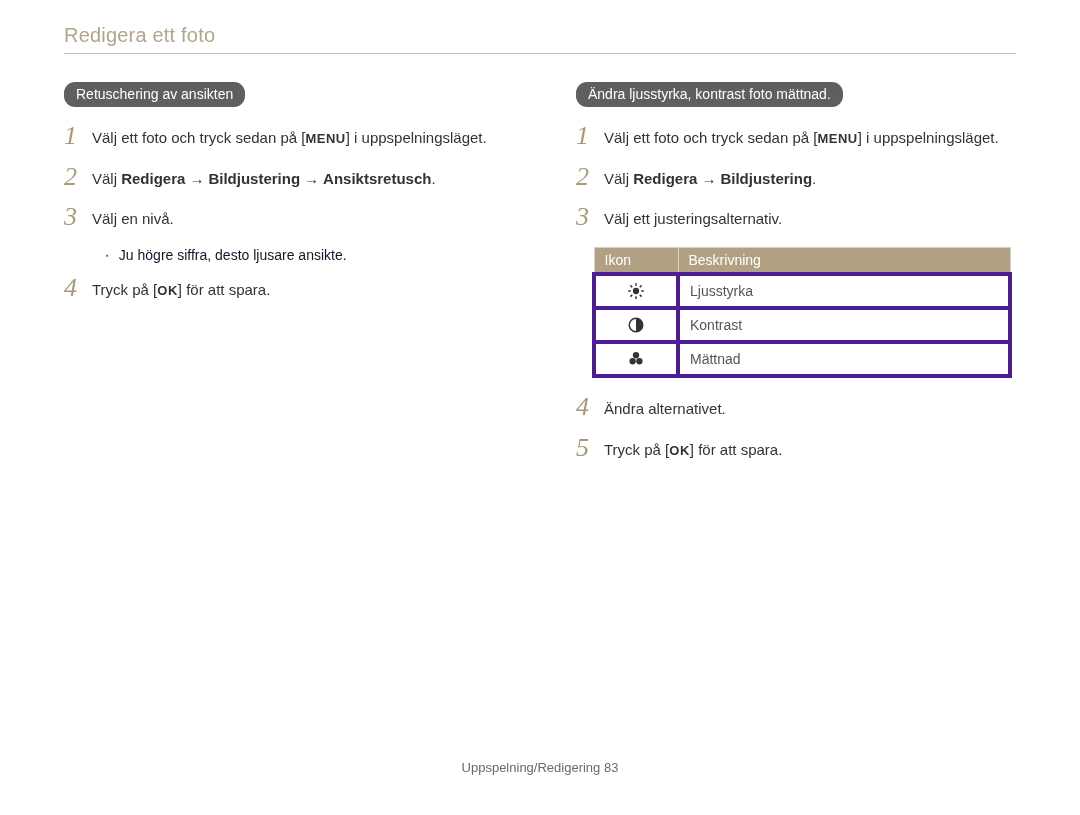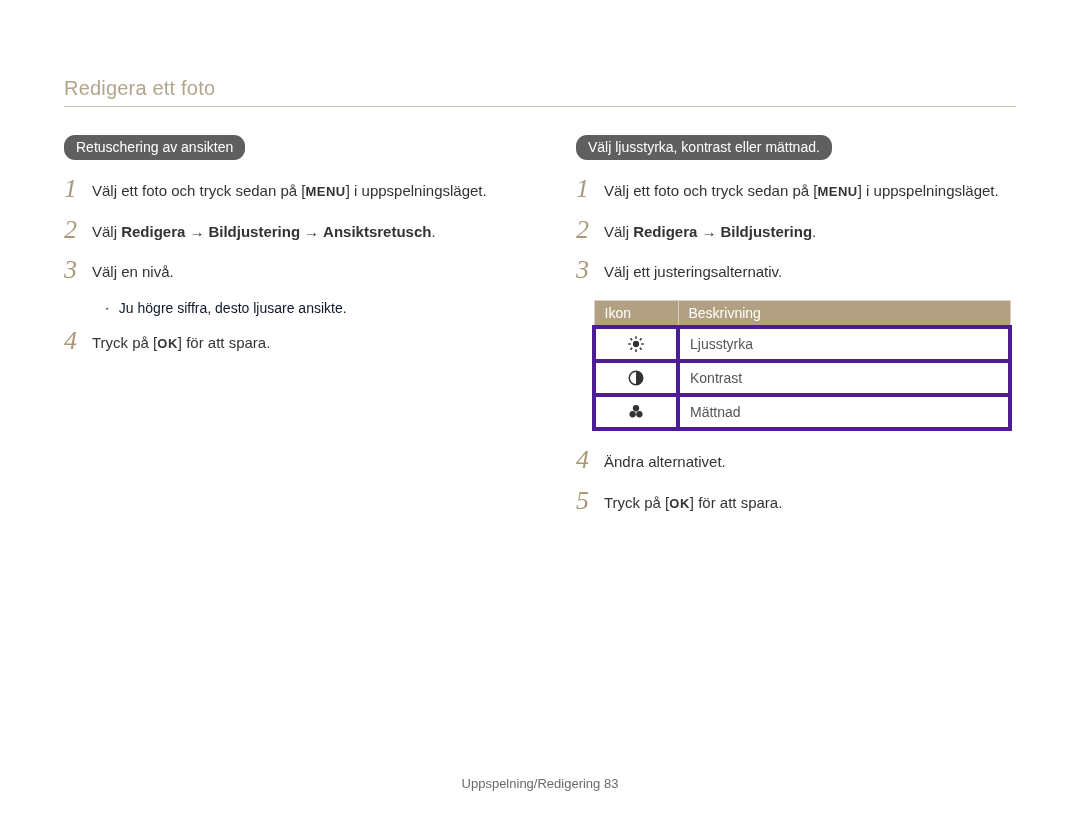--- a/index.html
+++ b/index.html
@@ -10,21 +10,21 @@
     background: #ffffff;
     font-family: Arial, Helvetica, sans-serif;
     color: #333333;
     font-size: 15px;
   }
   .page {
     position: relative;
     width: 1080px;
     height: 815px;
     box-sizing: border-box;
-    padding: 77px 64px 40px 64px;
+    padding: 24px 64px 40px 64px;
   }
   .page-title {
     color: #b1a58c;
     font-size: 20px;
     font-weight: 400;
     border-bottom: 1px solid #c9c2b2;
     padding-bottom: 6px;
     margin-bottom: 28px;
     letter-spacing: 0.2px;
   }
@@ -112,21 +112,21 @@
   table.icon-table td.icon-cell {
     text-align: center;
     width: 60px;
   }
   .icon-svg {
     display: inline-block;
     vertical-align: middle;
   }
   .footer {
     position: absolute;
-    bottom: 24px;
+    bottom: 40px;
     left: 0;
     width: 1080px;
     text-align: center;
     font-size: 13px;
     color: #6a6a6a;
   }
   .footer .pg { font-weight: 400; color: #6a6a6a; }
 </style>
 </head>
 <body>
@@ -165,21 +165,21 @@
 
       <div class="step">
         <div class="step-num">4</div>
         <div class="step-body">
           <span>Tryck på [</span><span class="btn-glyph">OK</span><span>] för att spara.</span>
         </div>
       </div>
     </div>
 
     <div class="col">
-      <div class="pill">Välj ljusstyrka, kontrast eller mättnad.</div>
+      <div class="pill">Ändra ljusstyrka, kontrast foto mättnad.</div>
 
       <div class="step">
         <div class="step-num">1</div>
         <div class="step-body">
           <span>Välj ett foto och tryck sedan på [</span><span class="btn-glyph">MENU</span><span>] i uppspelningsläget.</span>
         </div>
       </div>
 
       <div class="step">
         <div class="step-num">2</div>

